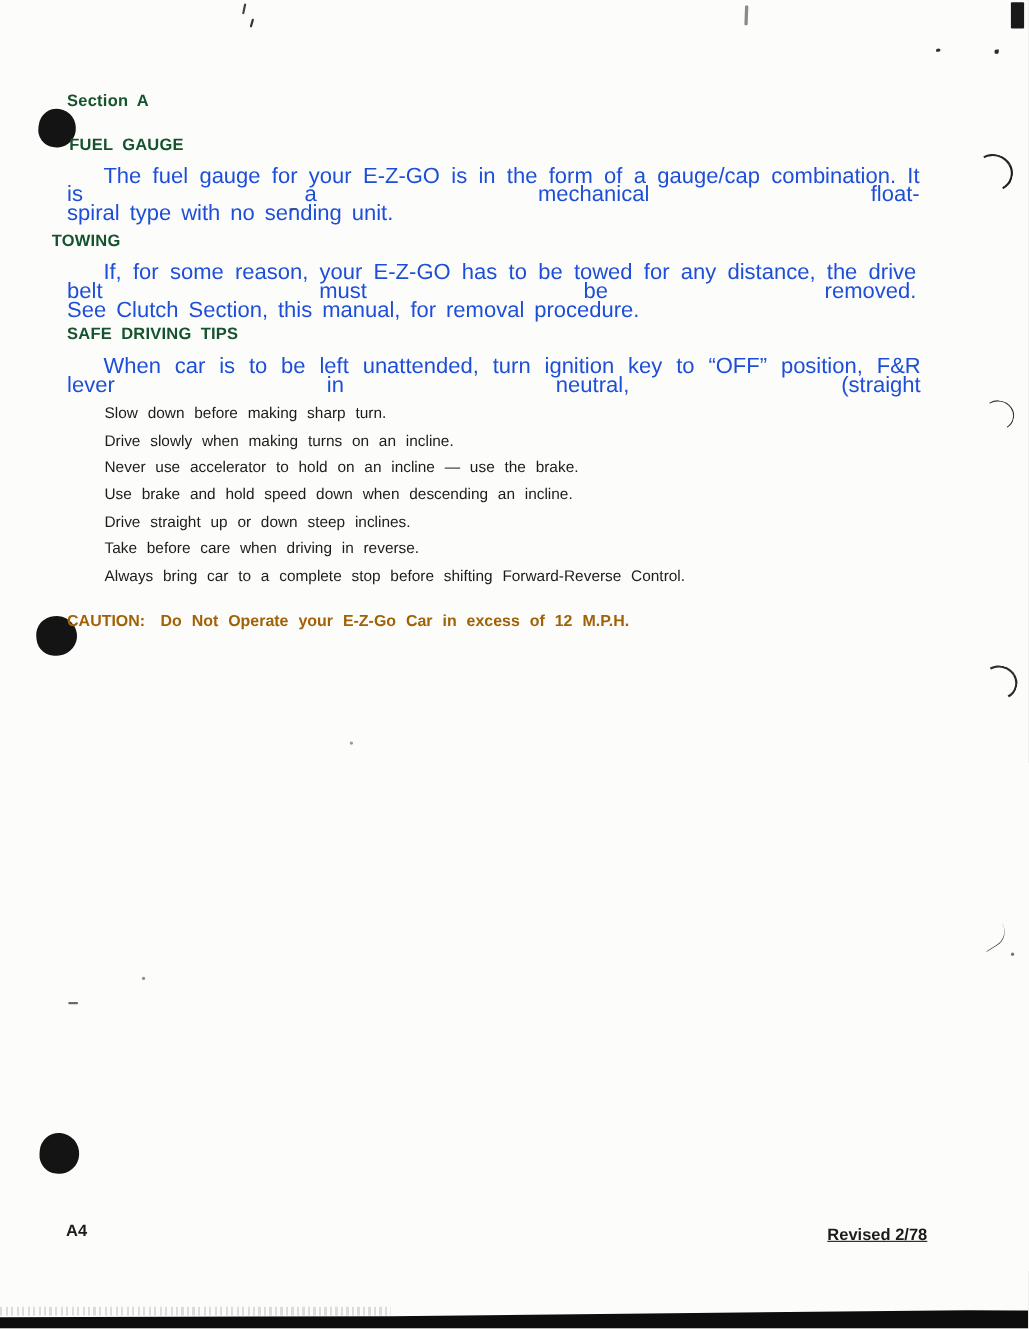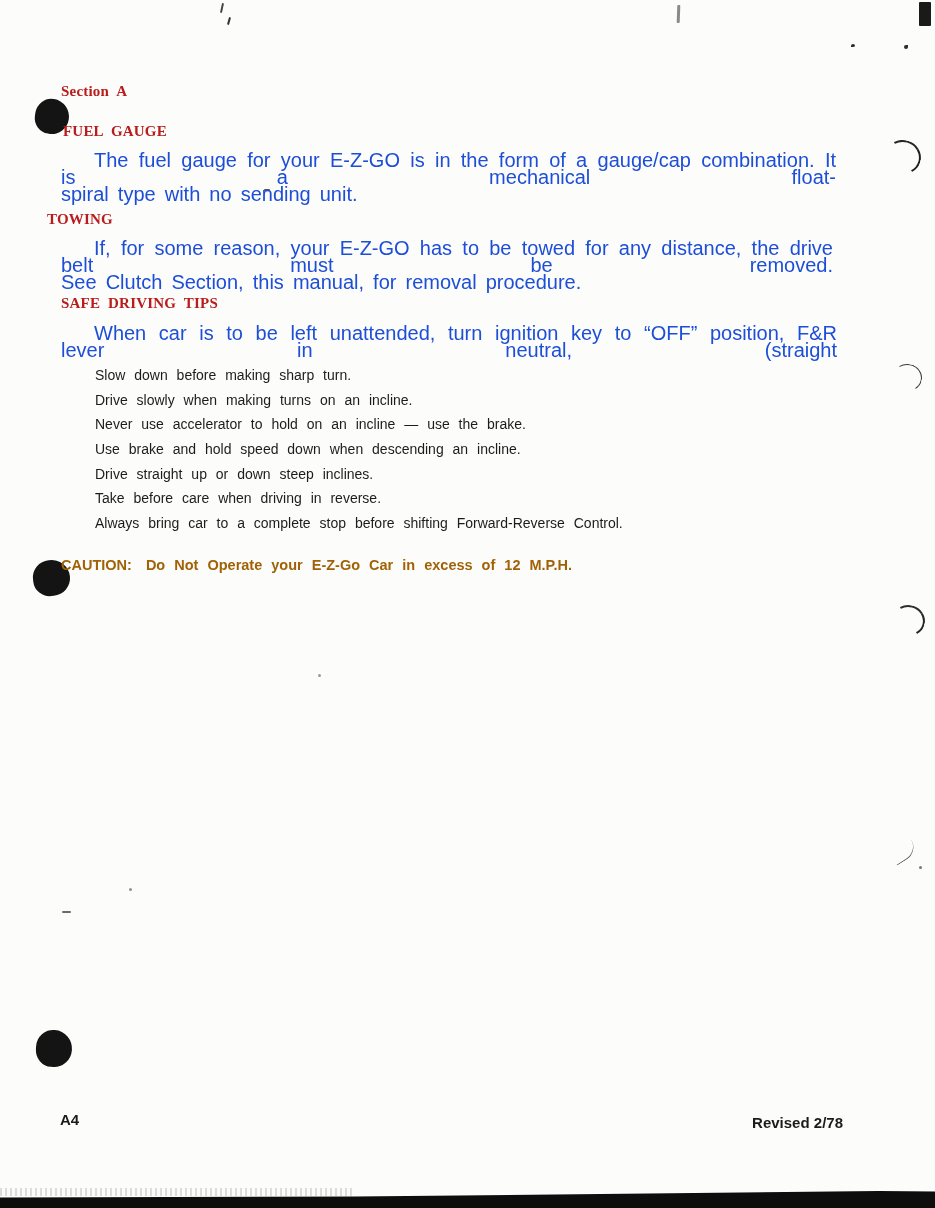--- a/index.html
+++ b/index.html
@@ -10,21 +10,21 @@
     background:#fcfcfa;
     overflow:hidden;
     font-family:"Liberation Sans","DejaVu Sans",sans-serif;
     color:#1b1b1b;
     -webkit-font-smoothing:antialiased;
   }
   
   .abs{position:absolute;}
   .h{
     font-size:15px;font-weight:700;letter-spacing:.2px;
-    word-spacing:4px;margin:0;color:#b91c1c;font-family:Liberation Serif, serif;
+    word-spacing:4px;margin:0;color:#14532d;
   }
   .section-label{left:61px;top:83px;}
   .h-fuel{left:63px;top:123px;}
   .h-towing{left:47px;top:211px;text-align:center;}
   .h-safe{left:61px;top:295px;}
   .para{
     font-size:20px;line-height:17px;word-spacing:3.5px;
     text-align:justify;color:#1d4ed8;
   }
   .jline{text-align:justify;text-align-last:justify;}
@@ -38,21 +38,21 @@
     font-size:14px;line-height:17px;margin:0 0 7.7px 0;
     word-spacing:5px;color:#1c1c1c;text-align:left;
   }
   .caution-line{
     left:61px;top:557px;width:800px;
     font-size:14.5px;font-weight:700;word-spacing:5px;color:#a16207;
   }
   .caution-line .ctext{margin-left:14px;}
   .p-caution{left:61px;top:584px;width:773px;}
   .footer-left{left:60px;top:1111px;font-size:15px;font-weight:700;}
-  .footer-right{right:92px;top:1114px;font-size:15px;font-weight:700;}
+  .footer-right{right:92px;top:1114px;font-size:15px;font-weight:700;text-decoration:underline;}
   
   .hole{
     position:absolute;background:#141414;
     border-radius:48% 52% 50% 46%;
   }
   .hole-1{left:35px;top:99px;width:34px;height:35px;transform:rotate(8deg);}
   .hole-2{left:33px;top:560px;width:37px;height:36px;transform:rotate(-6deg);}
   .hole-3{left:36px;top:1030px;width:36px;height:37px;transform:rotate(4deg);}
   .corner-bar{
     position:absolute;right:4px;top:2px;width:12px;height:24px;

